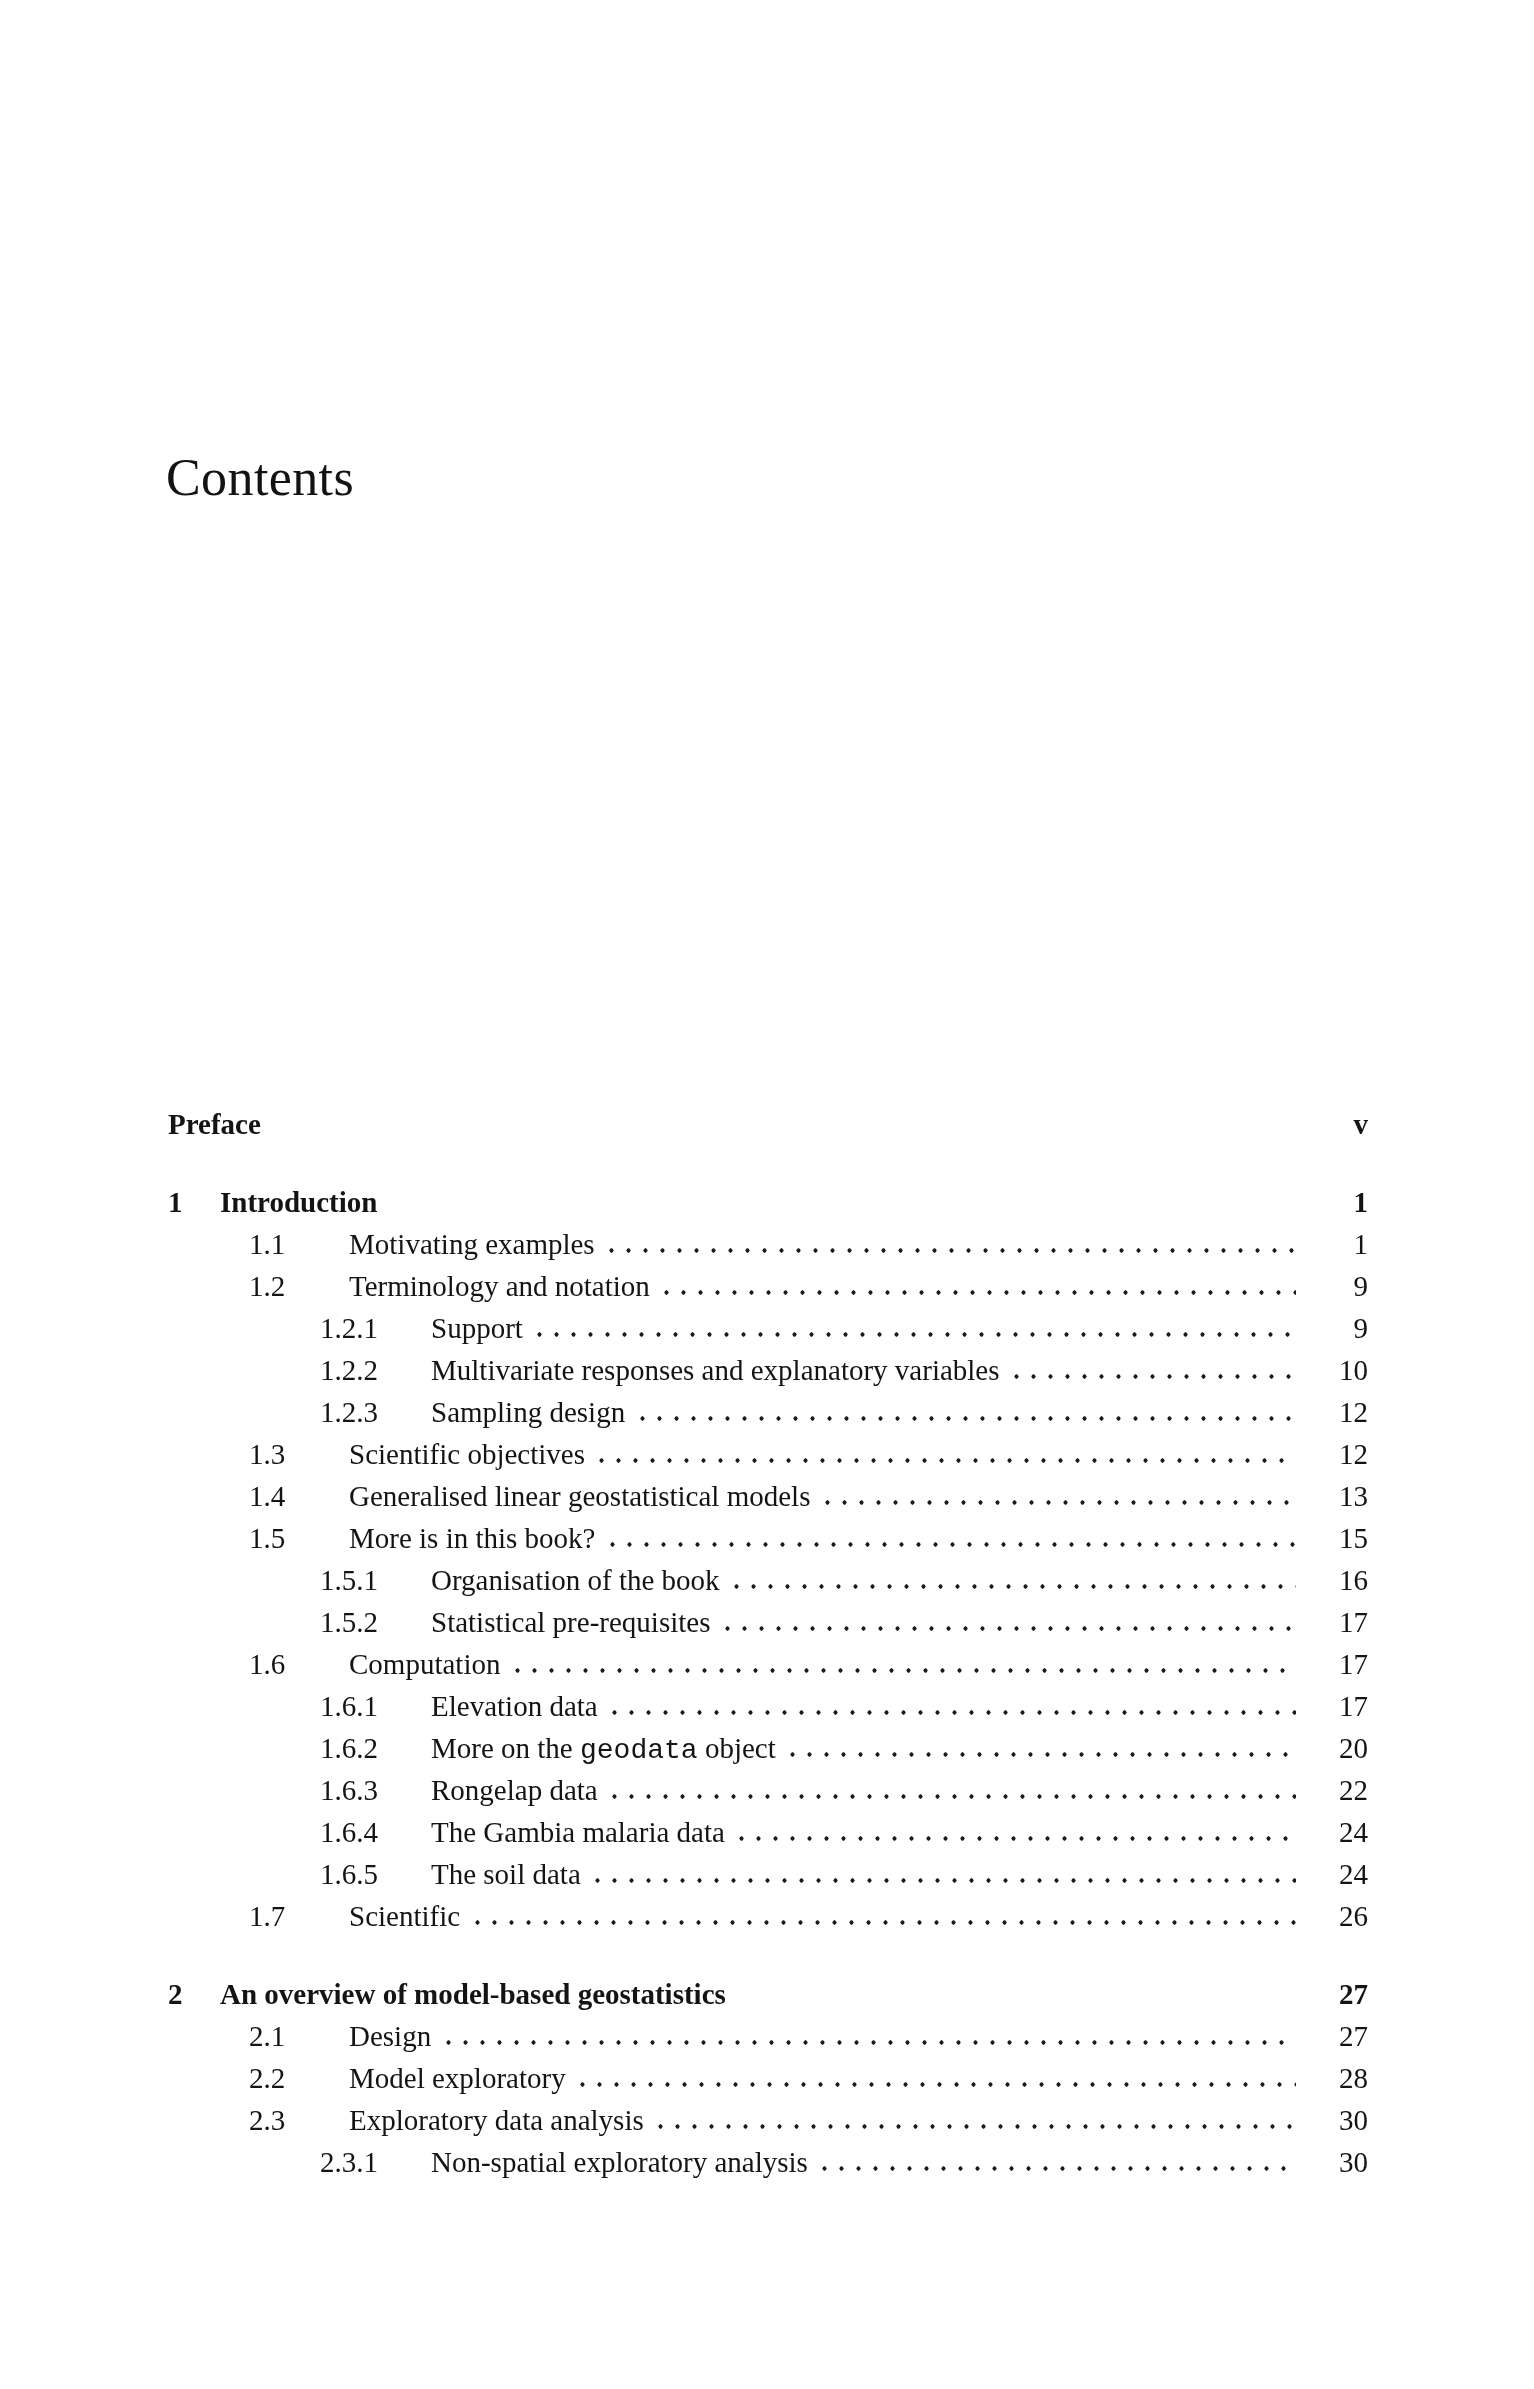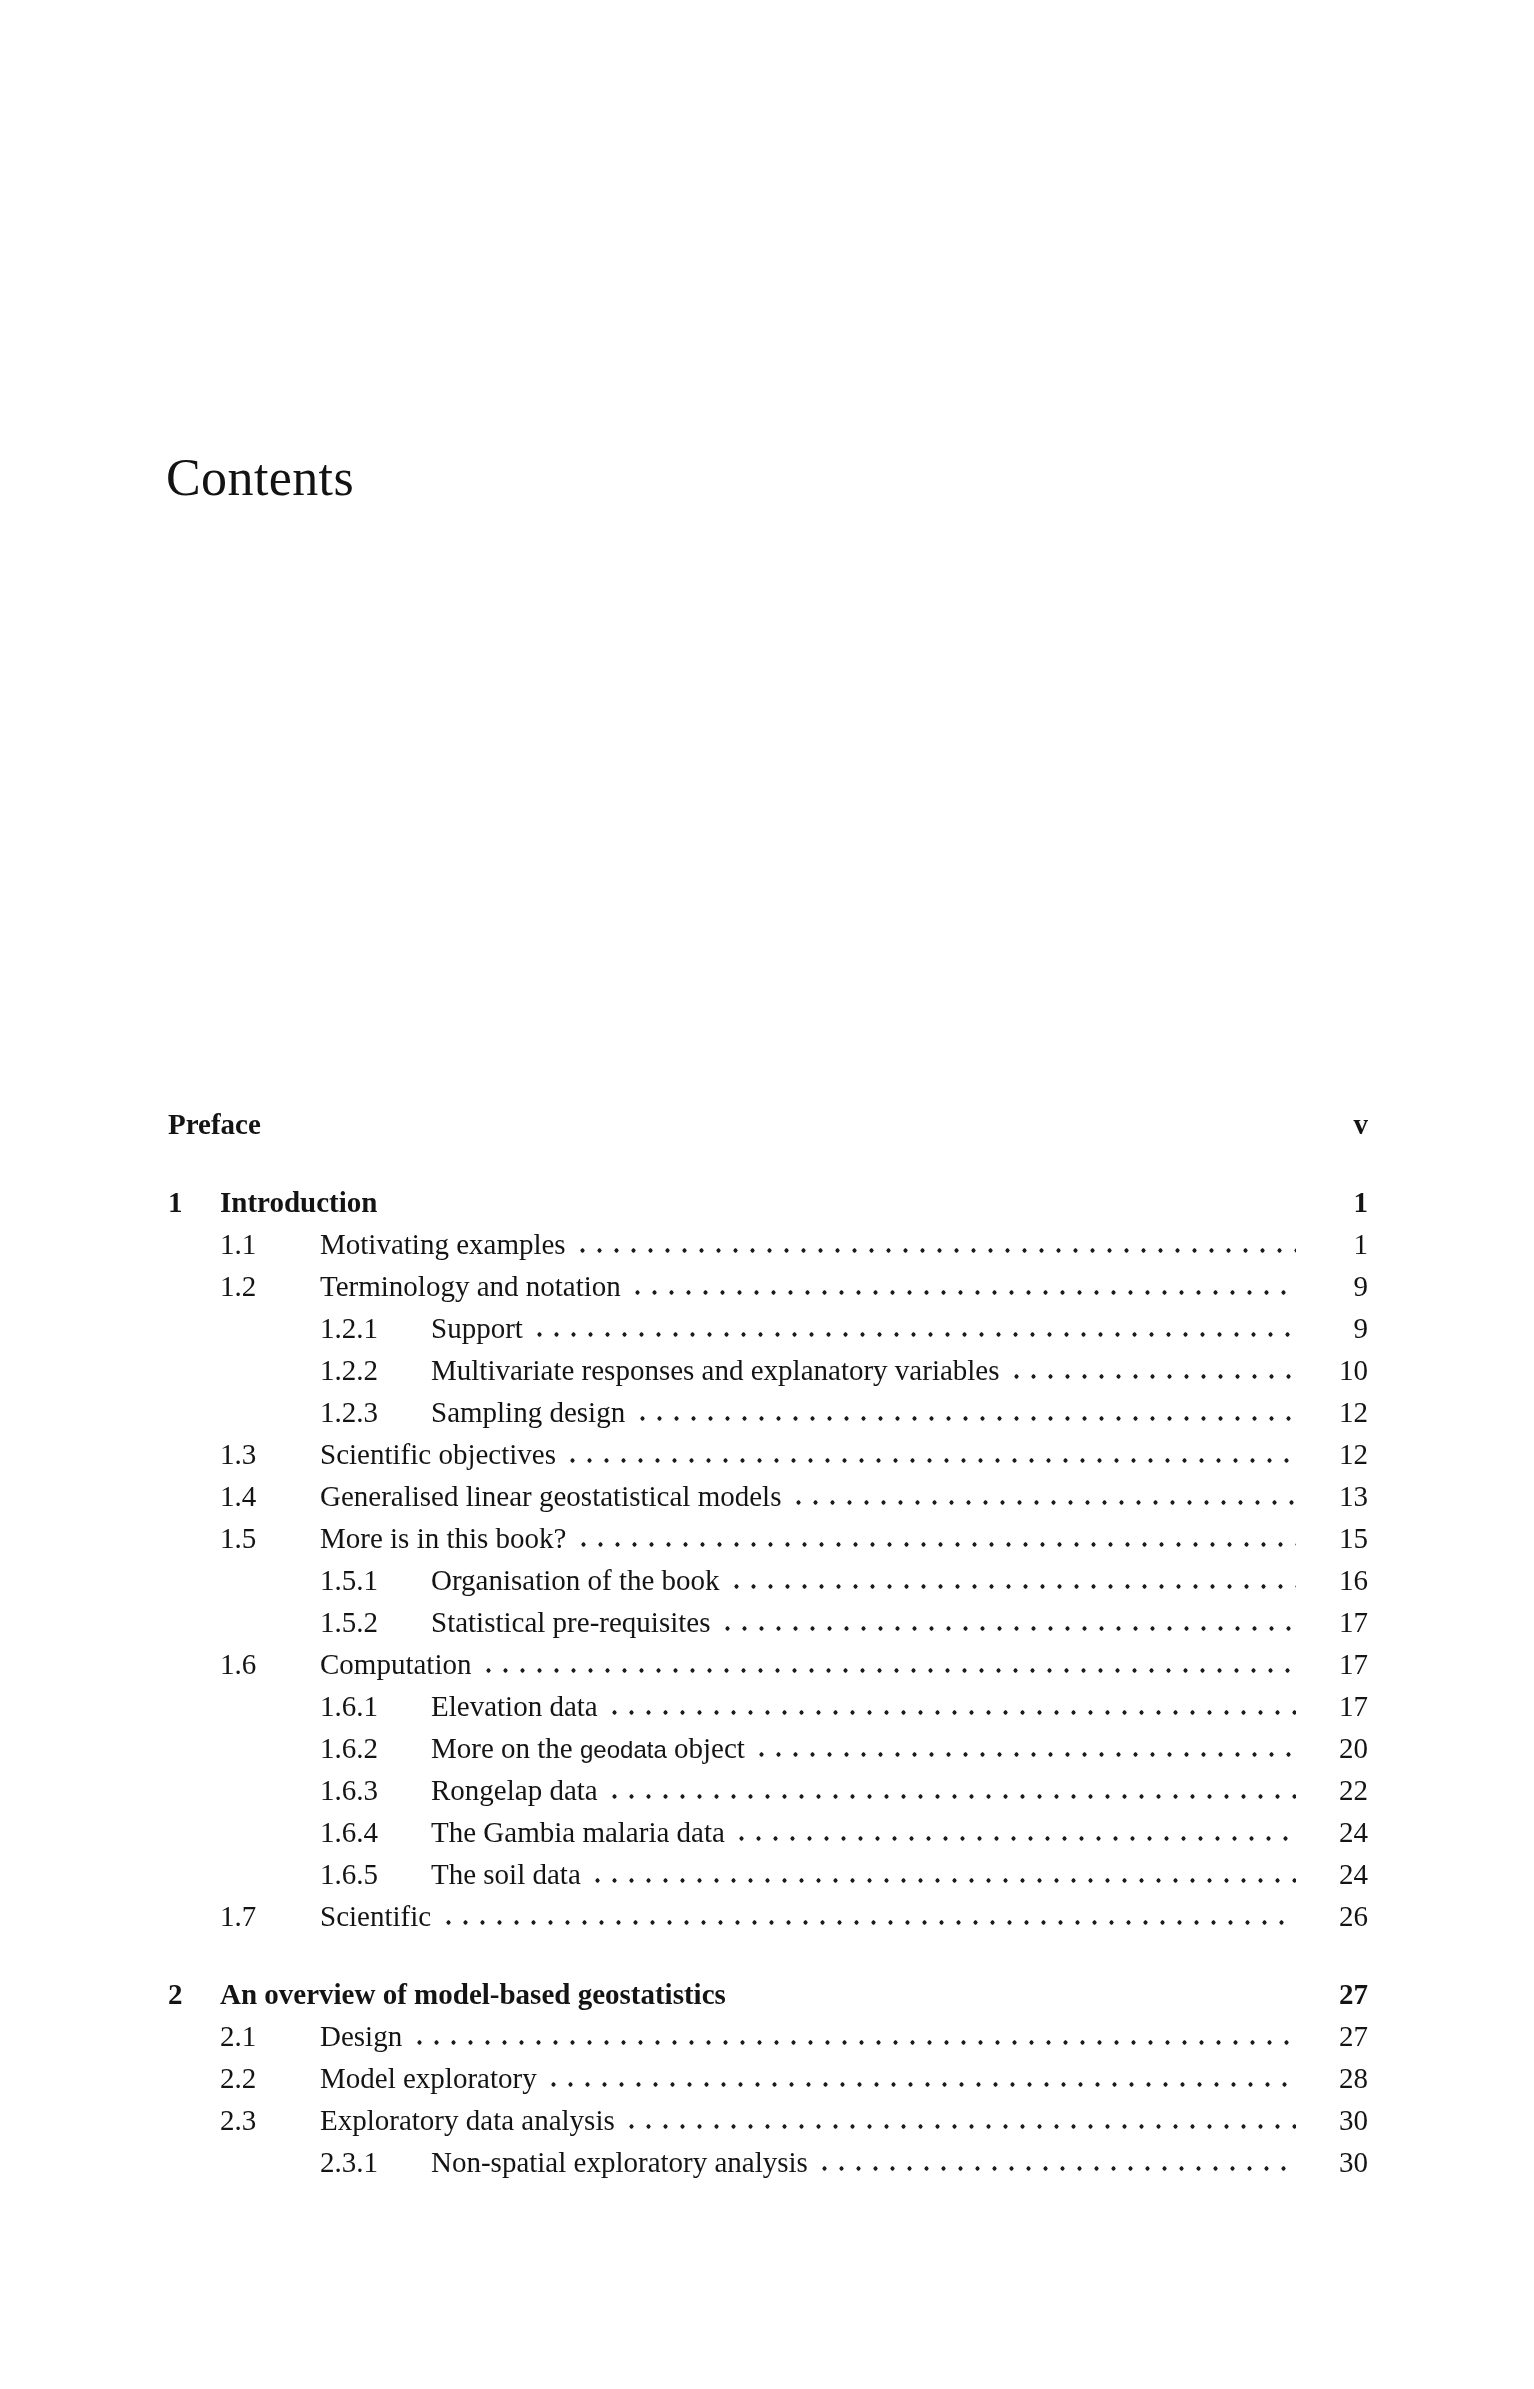--- a/index.html
+++ b/index.html
@@ -41,21 +41,21 @@
     height: 42px;
     font-size: 29px;
     white-space: nowrap;
   }
 
   .row .num   { flex: 0 0 auto; }
   .row .title { flex: 0 1 auto; overflow: hidden; }
 
   
   .chapter .num { width: 52px; }
-  .l1 .num { margin-left: 52px;  width: 100px; }
+  .l1 .num { margin-left: 81px;  width: 100px; }
   .l2 .num { margin-left: 152px; width: 111px; }
 
   .leader {
     flex: 1 1 auto;
     margin-left: 8.4px;
     margin-right: 13.4px;
     background-image: radial-gradient(circle, #1c1c1c 1.8px, rgba(0,0,0,0) 2.3px);
     background-size: 17px 6.7px;
     background-repeat: repeat-x;
     background-position: left 0 bottom 11px;
@@ -73,22 +73,22 @@
   }
 
   .chapter { margin-top: 36px; }
 
   .chapter .leader,
   .preface .leader {
     background: none;
   }
 
   .code {
-    font-family: Liberation Sans, sans-serif;
-    font-size: 24px;
+    font-family: Liberation Mono, monospace;
+    font-size: 28px;
   }
 </style>
 </head>
 <body>
 
 <div class="page">
 
   <h1 class="heading">Contents</h1>
 
   <div class="toc">

